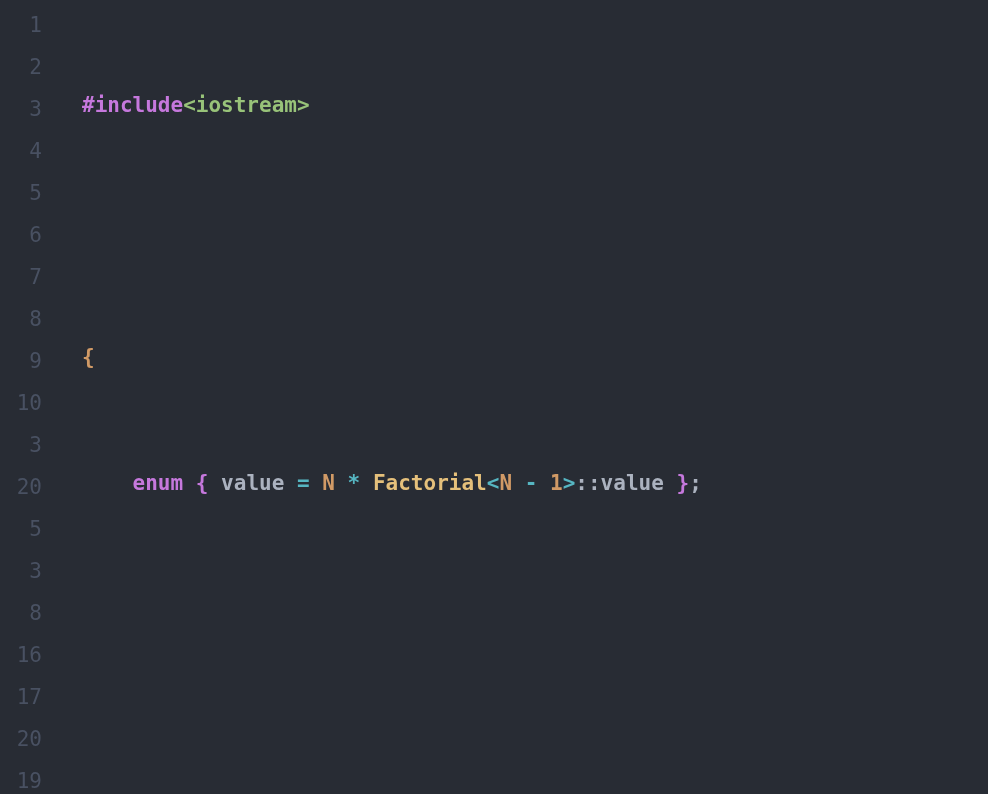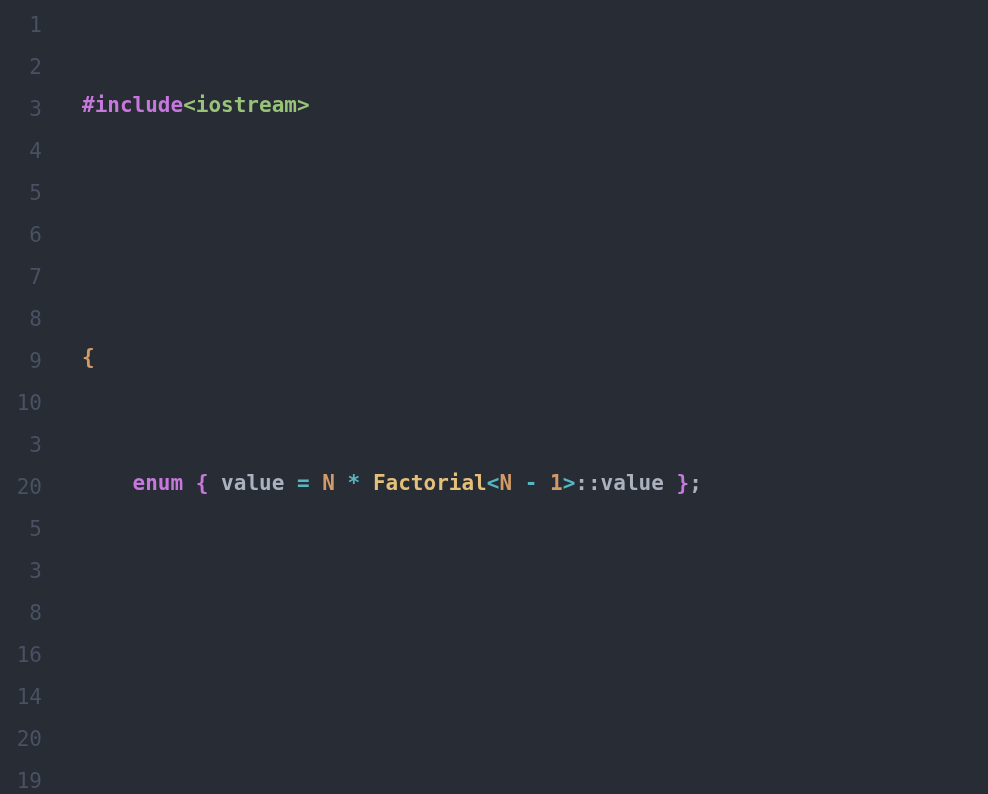--- a/index.html
+++ b/index.html
@@ -58,21 +58,21 @@
     <div>7</div>
     <div>8</div>
     <div>9</div>
     <div>10</div>
     <div>3</div>
     <div>20</div>
     <div>5</div>
     <div>3</div>
     <div>8</div>
     <div>16</div>
-    <div>14</div>
+    <div>17</div>
     <div>20</div>
     <div>19</div>
   </div>
 
   <div class="code">
     <div class="line"><span class="purple">#include</span><span class="green">&lt;iostream&gt;</span></div>
     <div class="line"></div>
     <div class="line"><span class="bracket1">{</span></div>
     <div class="line"><span>    </span><span class="purple">enum</span><span> </span><span class="bracket2">{</span><span class="white"> value </span><span class="cyan">=</span><span> </span><span class="orange">N</span><span> </span><span class="cyan">*</span><span> </span><span class="yellow">Factorial</span><span class="bracket3">&lt;</span><span class="orange">N</span><span> </span><span class="cyan">-</span><span> </span><span class="orange">1</span><span class="bracket3">&gt;</span><span class="white">::value </span><span class="bracket2">}</span><span class="white">;</span></div>
     

